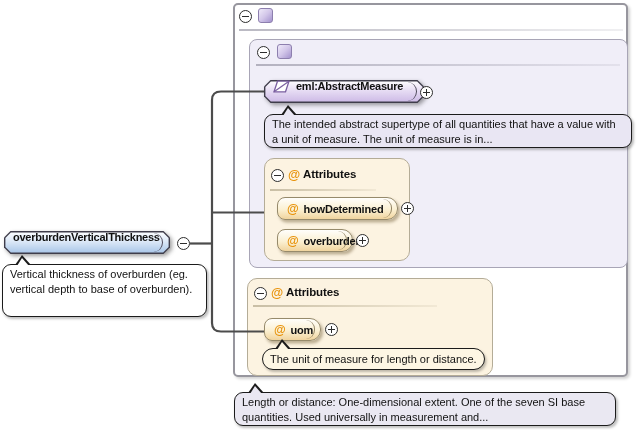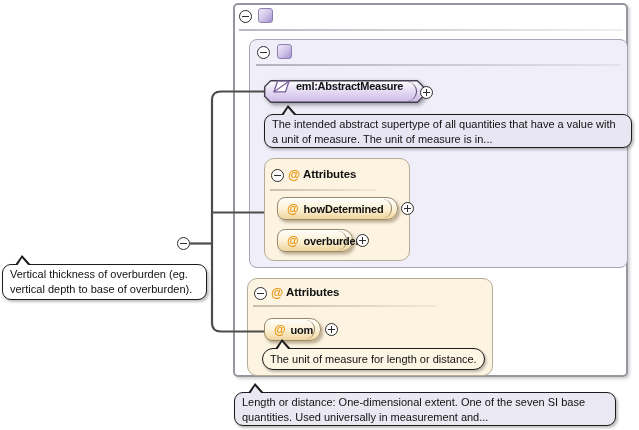--- a/index.html
+++ b/index.html
@@ -139,20 +139,28 @@
               line-height:16px;border-radius:11px;--bg:#fdf6e4;">
     <span class="ptr" style="left:12px;"></span>
     <span>The unit of measure for length or distance.</span>
   </div>
 
   <div class="callout" style="left:234px;top:392px;width:382px;height:34px;--bg:#eae8f2;">
     <span class="ptr" style="left:13px;"></span>
     <span>Length or distance: One-dimensional extent. One of the seven SI base quantities. Used universally in measurement and...</span>
   </div>
 
+  <div class="oct blue" style="left:4px;top:231px;width:166px;height:23px;">
+    <div class="brd"></div>
+      <div class="fil"></div>
+      <div class="curve"></div>
+    <div class="lbl">
+      <span>overburdenVerticalThickness</span>
+    </div>
+  </div>
   <span class="tgl" style="left:177px;top:237px;"></span>
 
-  <div class="callout" style="left:2px;top:264px;width:205px;height:36px;--bg:#ffffff;">
+  <div class="callout" style="left:2px;top:264px;width:205px;height:53px;--bg:#ffffff;">
     <span class="ptr" style="left:12px;"></span>
     <span>Vertical thickness of overburden (eg. vertical depth to base of overburden).</span>
   </div>
 
 </div>
 
 </body></html>

